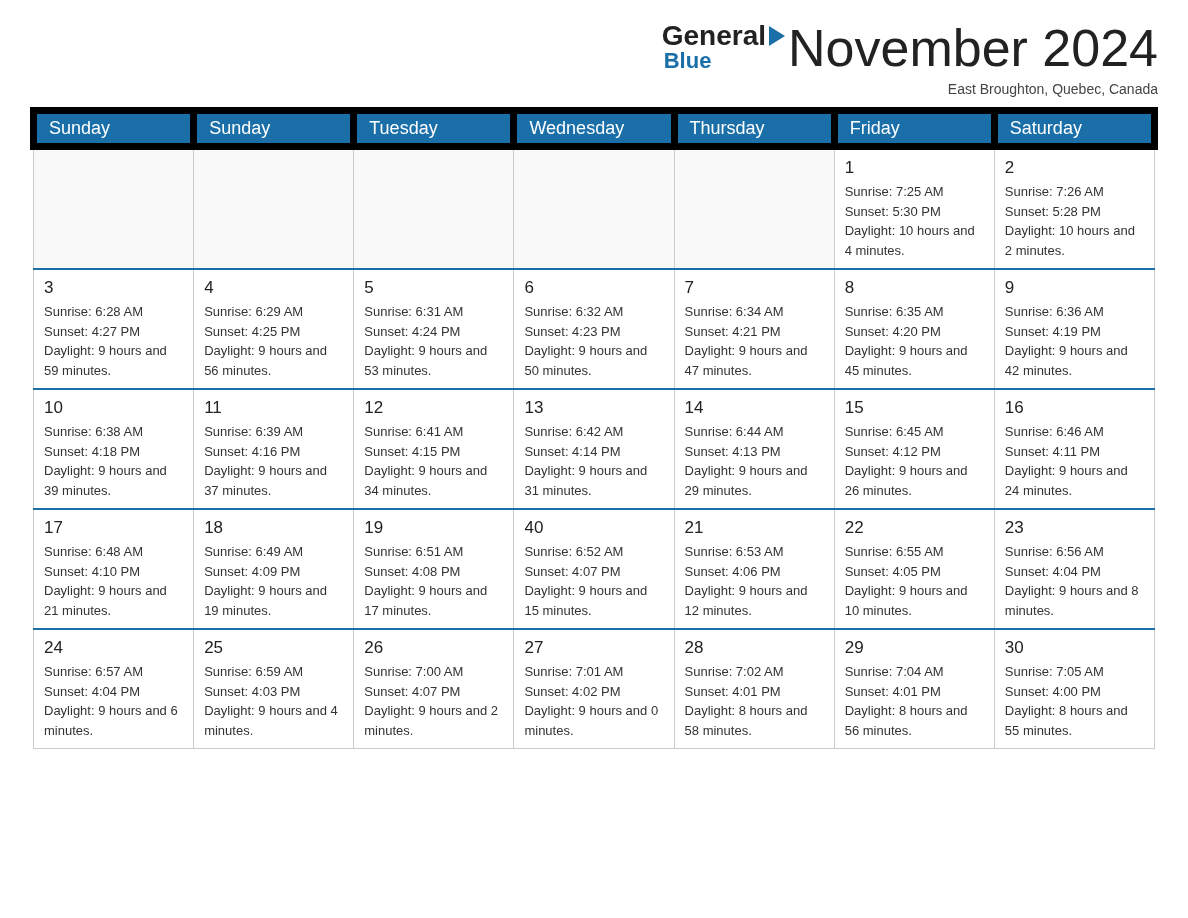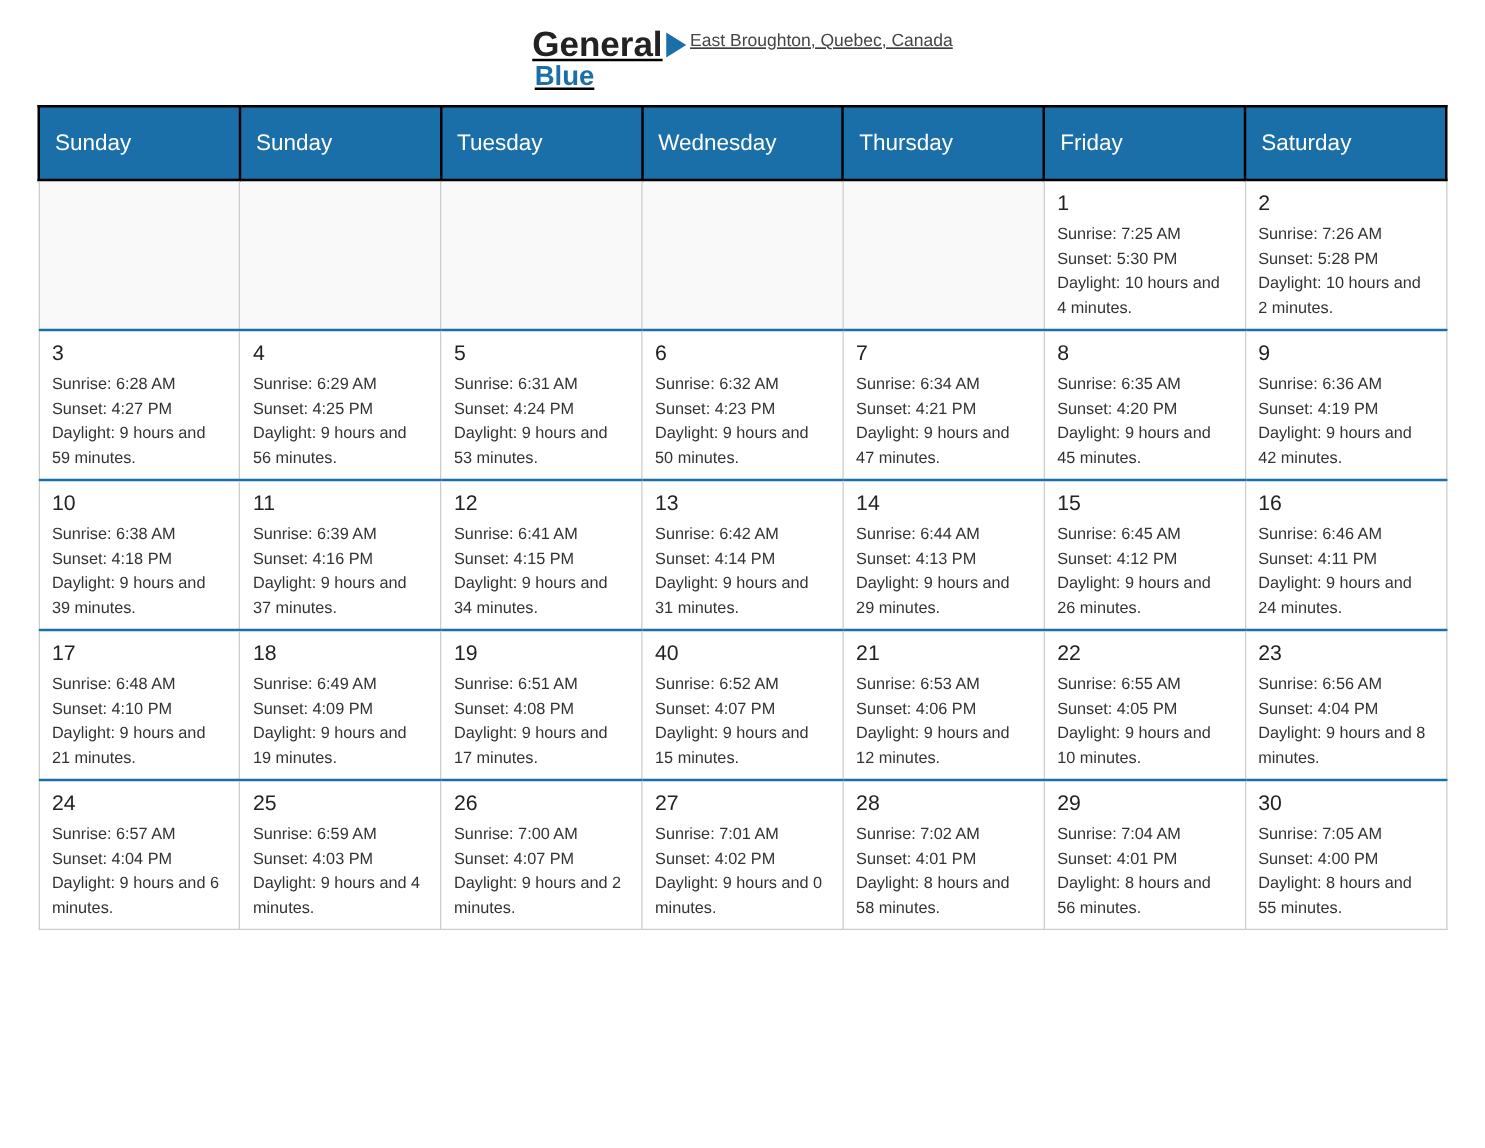--- a/index.html
+++ b/index.html
@@ -5,24 +5,23 @@
     * { box-sizing: border-box; margin: 0; padding: 0; }
     body {
       font-family: Arial, sans-serif;
       background: #fff;
       padding: 20px 30px;
       width: 1188px;
       min-height: 918px;
     }
     .header {
       display: flex;
-      justify-content: center;
+      justify-content: flex-end;
       align-items: flex-start;
       margin-bottom: 10px;
-      text-decoration: underline;
     }
     .logo {
       display: flex;
       flex-direction: column;
       align-items: flex-start;
     }
     .logo-text {
       display: flex;
       align-items: center;
       font-size: 28px;
@@ -64,23 +63,23 @@
     .calendar {
       width: 100%;
       border-collapse: collapse;
       margin-top: 10px;
     }
     .calendar th {
       background-color: #1a6fa8;
       color: #fff;
       font-size: 18px;
       font-weight: normal;
-      padding: 18px 12px;
+      padding: 4px 12px;
       text-align: left;
-      border: 2px solid #000000;
+      border: 7px solid #000000;
     }
     .calendar td {
       vertical-align: top;
       border: 1px solid #ccc;
       padding: 8px 10px;
       width: 14.28%;
       font-size: 13px;
       color: #333;
       min-height: 110px;
     }
@@ -107,20 +106,21 @@
 
 <div class="header">
   <div class="logo">
     <div class="logo-text">
       <span class="logo-general">General</span>
       <span class="logo-arrow"></span>
     </div>
     <div class="logo-blue-text">Blue</div>
   </div>
   <div class="title-block">
+    <div class="month-title">November 2024</div>
     <div class="location">East Broughton, Quebec, Canada</div>
   </div>
 </div>
 
 <table class="calendar">
   <thead>
     <tr>
     <th>Sunday</th>
         <th>Sunday</th>
         <th>Tuesday</th>

